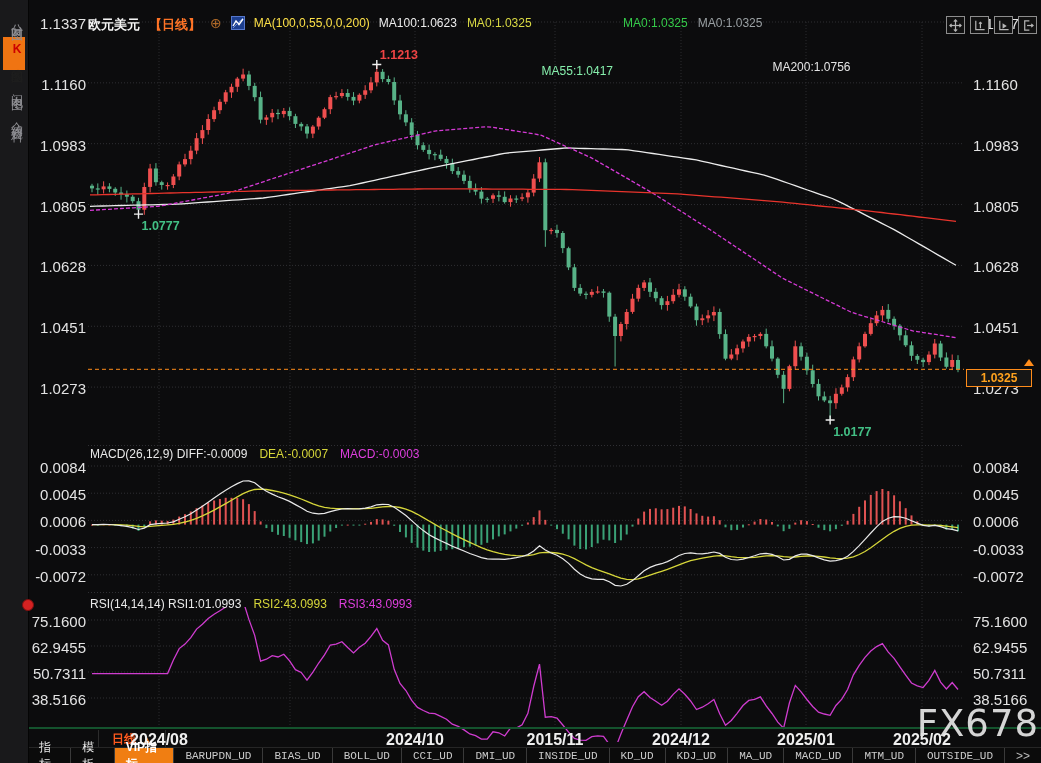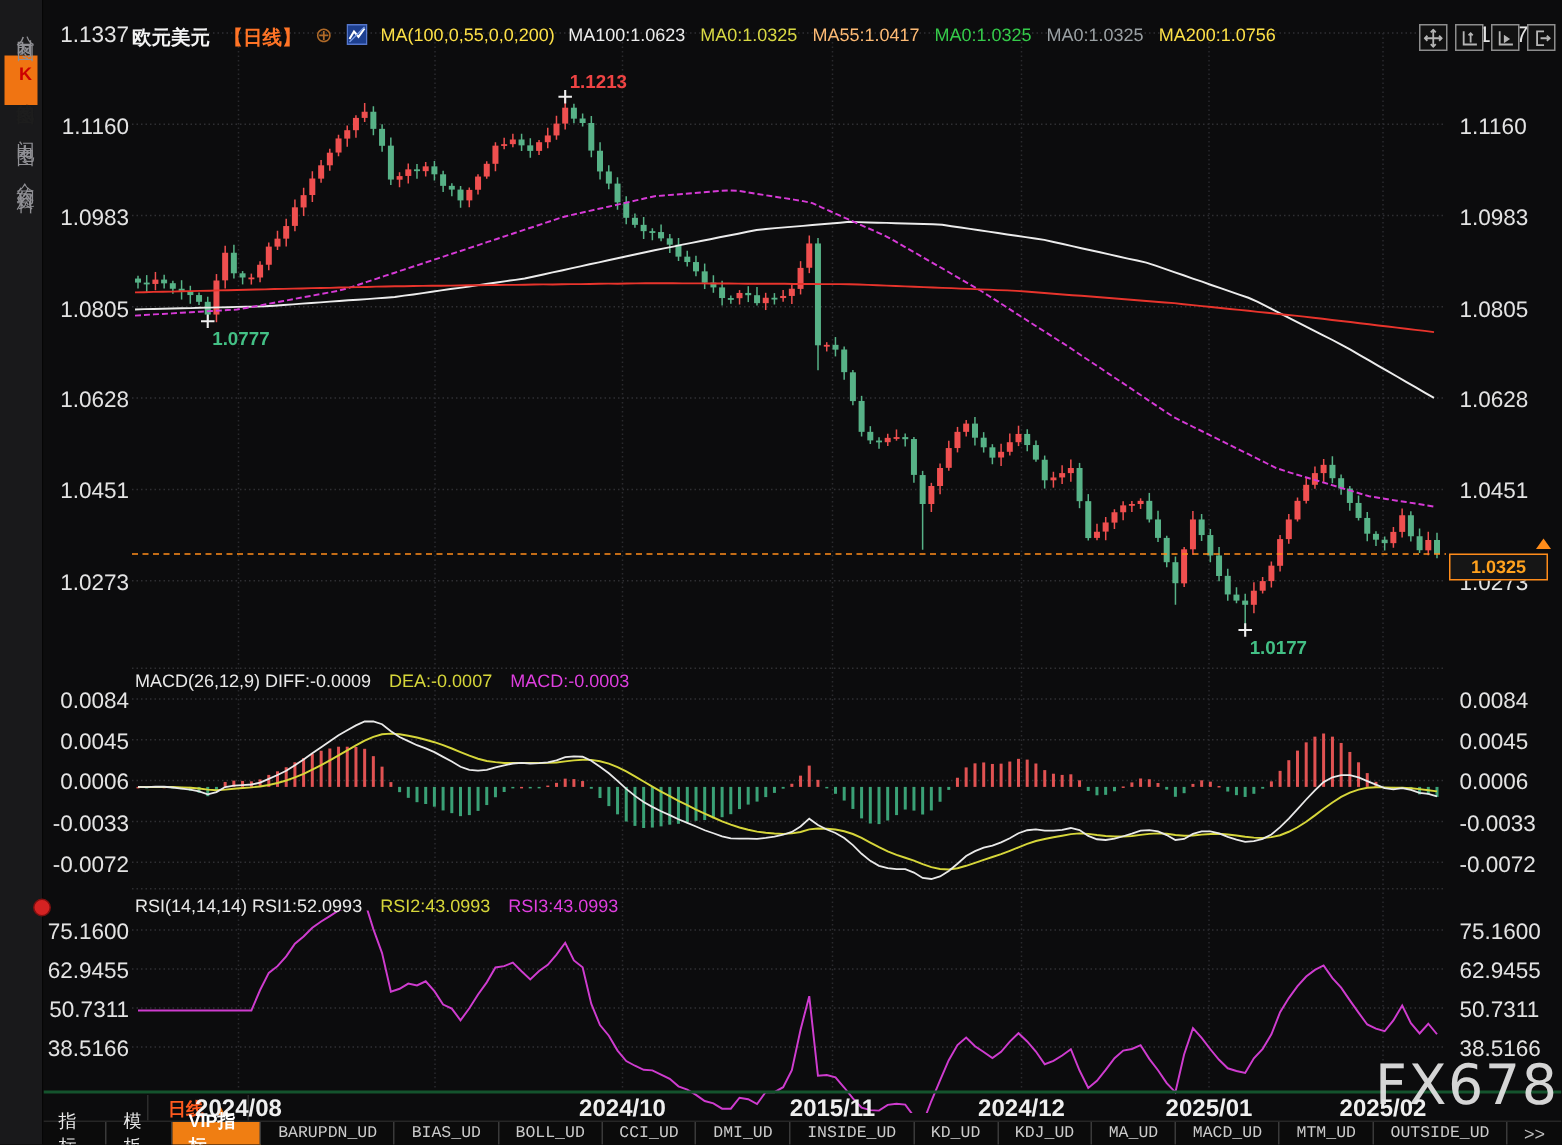--- a/index.html
+++ b/index.html
@@ -580,24 +580,24 @@
       <svg width="14" height="14" viewBox="0 0 14 14">
           <rect x="0.5" y="0.5" width="13" height="13" fill="#1d3f8f" stroke="#5577cc"></rect>
           <polyline points="2,10 5,5 8,8.5 12,3" fill="none" stroke="#ffffff" stroke-width="1.4"></polyline>
           <line x1="2" y1="12" x2="12" y2="2" stroke="#7ea0e8" stroke-width="0.8"></line>
         </svg>
     </span>
     <span class="mav" style="color:#fde047;">MA(100,0,55,0,0,200)</span>
     <span id="ma-values" style="display:flex;gap:10px;">
         <span class="mav" style="color: rgb(236, 236, 236);">MA100:1.0623</span>
         <span class="mav" style="color: rgb(217, 217, 67);">MA0:1.0325</span>
-        <span class="mav" style="color: #fdba74;">MA55:1.0417</span>
+        <span class="mav" style="color: #86efac; margin-top: 48px;">MA55:1.0417</span>
         <span class="mav" style="color: rgb(53, 203, 74);">MA0:1.0325</span>
         <span class="mav" style="color: rgb(154, 160, 163);">MA0:1.0325</span>
-        <span class="mav" style="color: #fde047;">MA200:1.0756</span>
+        <span class="mav" style="color: #e5e5e5; margin-top: 44px;">MA200:1.0756</span>
       </span>
     <span id="hdr-icons">
         <span class="hico">
           <svg width="13" height="13" viewBox="0 0 14 14" fill="none" stroke="#b5b5b5" stroke-width="1.3">
             <line x1="7" y1="1" x2="7" y2="13"></line>
             <line x1="1" y1="7" x2="13" y2="7"></line>
             <path d="M5.2,2.8 7,1 8.8,2.8 M5.2,11.2 7,13 8.8,11.2 M2.8,5.2 1,7 2.8,8.8 M11.2,5.2 13,7 11.2,8.8"></path>
           </svg>
         </span>
         <span class="hico">
@@ -659,21 +659,21 @@
       <span class="axlab" style="top: 665px;">50.7311</span>
       <span class="axlab" style="top: 691px;">38.5166</span>
     </div>
 
   <div id="macd-labels" class="pane-labels" style="top:447px;">
       <span style="color: rgb(233, 233, 233);">MACD(26,12,9) DIFF:-0.0009</span>
       <span style="color: rgb(214, 214, 58);">DEA:-0.0007</span>
       <span style="color: rgb(223, 63, 223);">MACD:-0.0003</span>
     </div>
   <div id="rsi-labels" class="pane-labels" style="top:597px;">
-      <span style="color: rgb(233, 233, 233);">RSI(14,14,14) RSI1:52.0993</span>
+      <span style="color: rgb(233, 233, 233);">RSI(14,14,14) RSI1:01.0993</span>
       <span style="color: rgb(214, 214, 58);">RSI2:43.0993</span>
       <span style="color: rgb(223, 63, 223);">RSI3:43.0993</span>
     </div>
 
   <div id="price-tag">
     <span>1.0325</span>
   </div>
   <div id="price-arrow"></div>
   <div id="rec-dot"></div>
 

